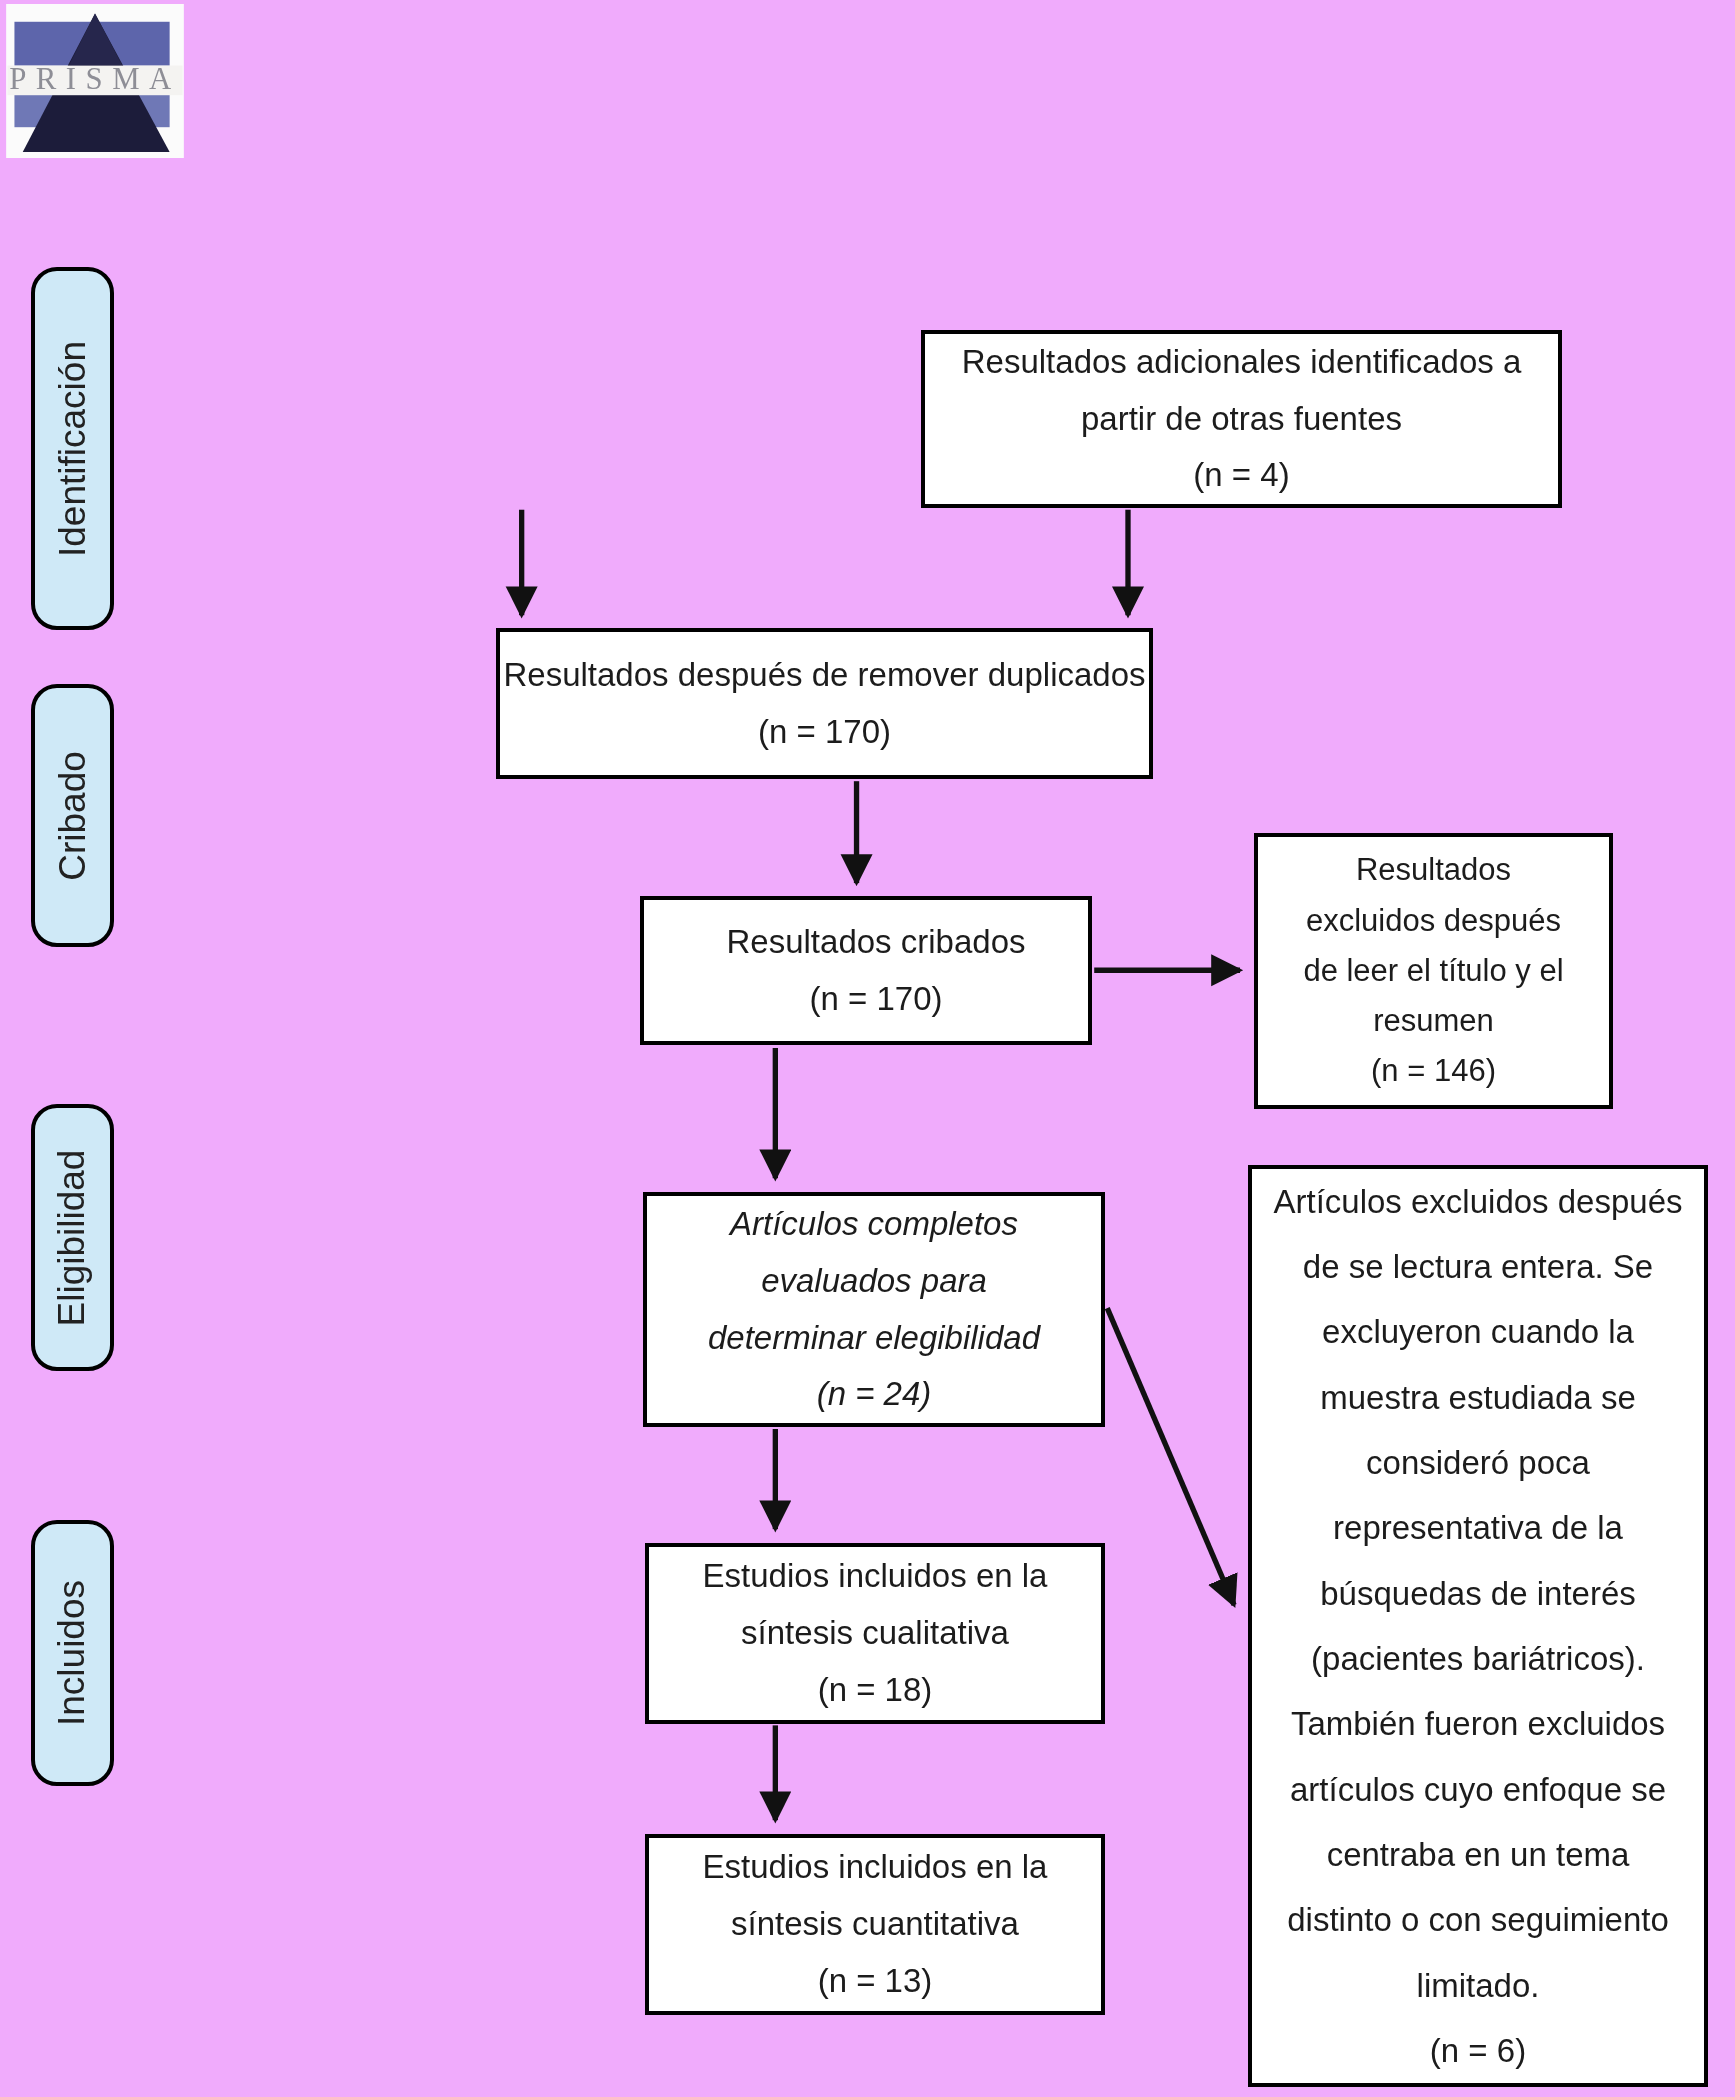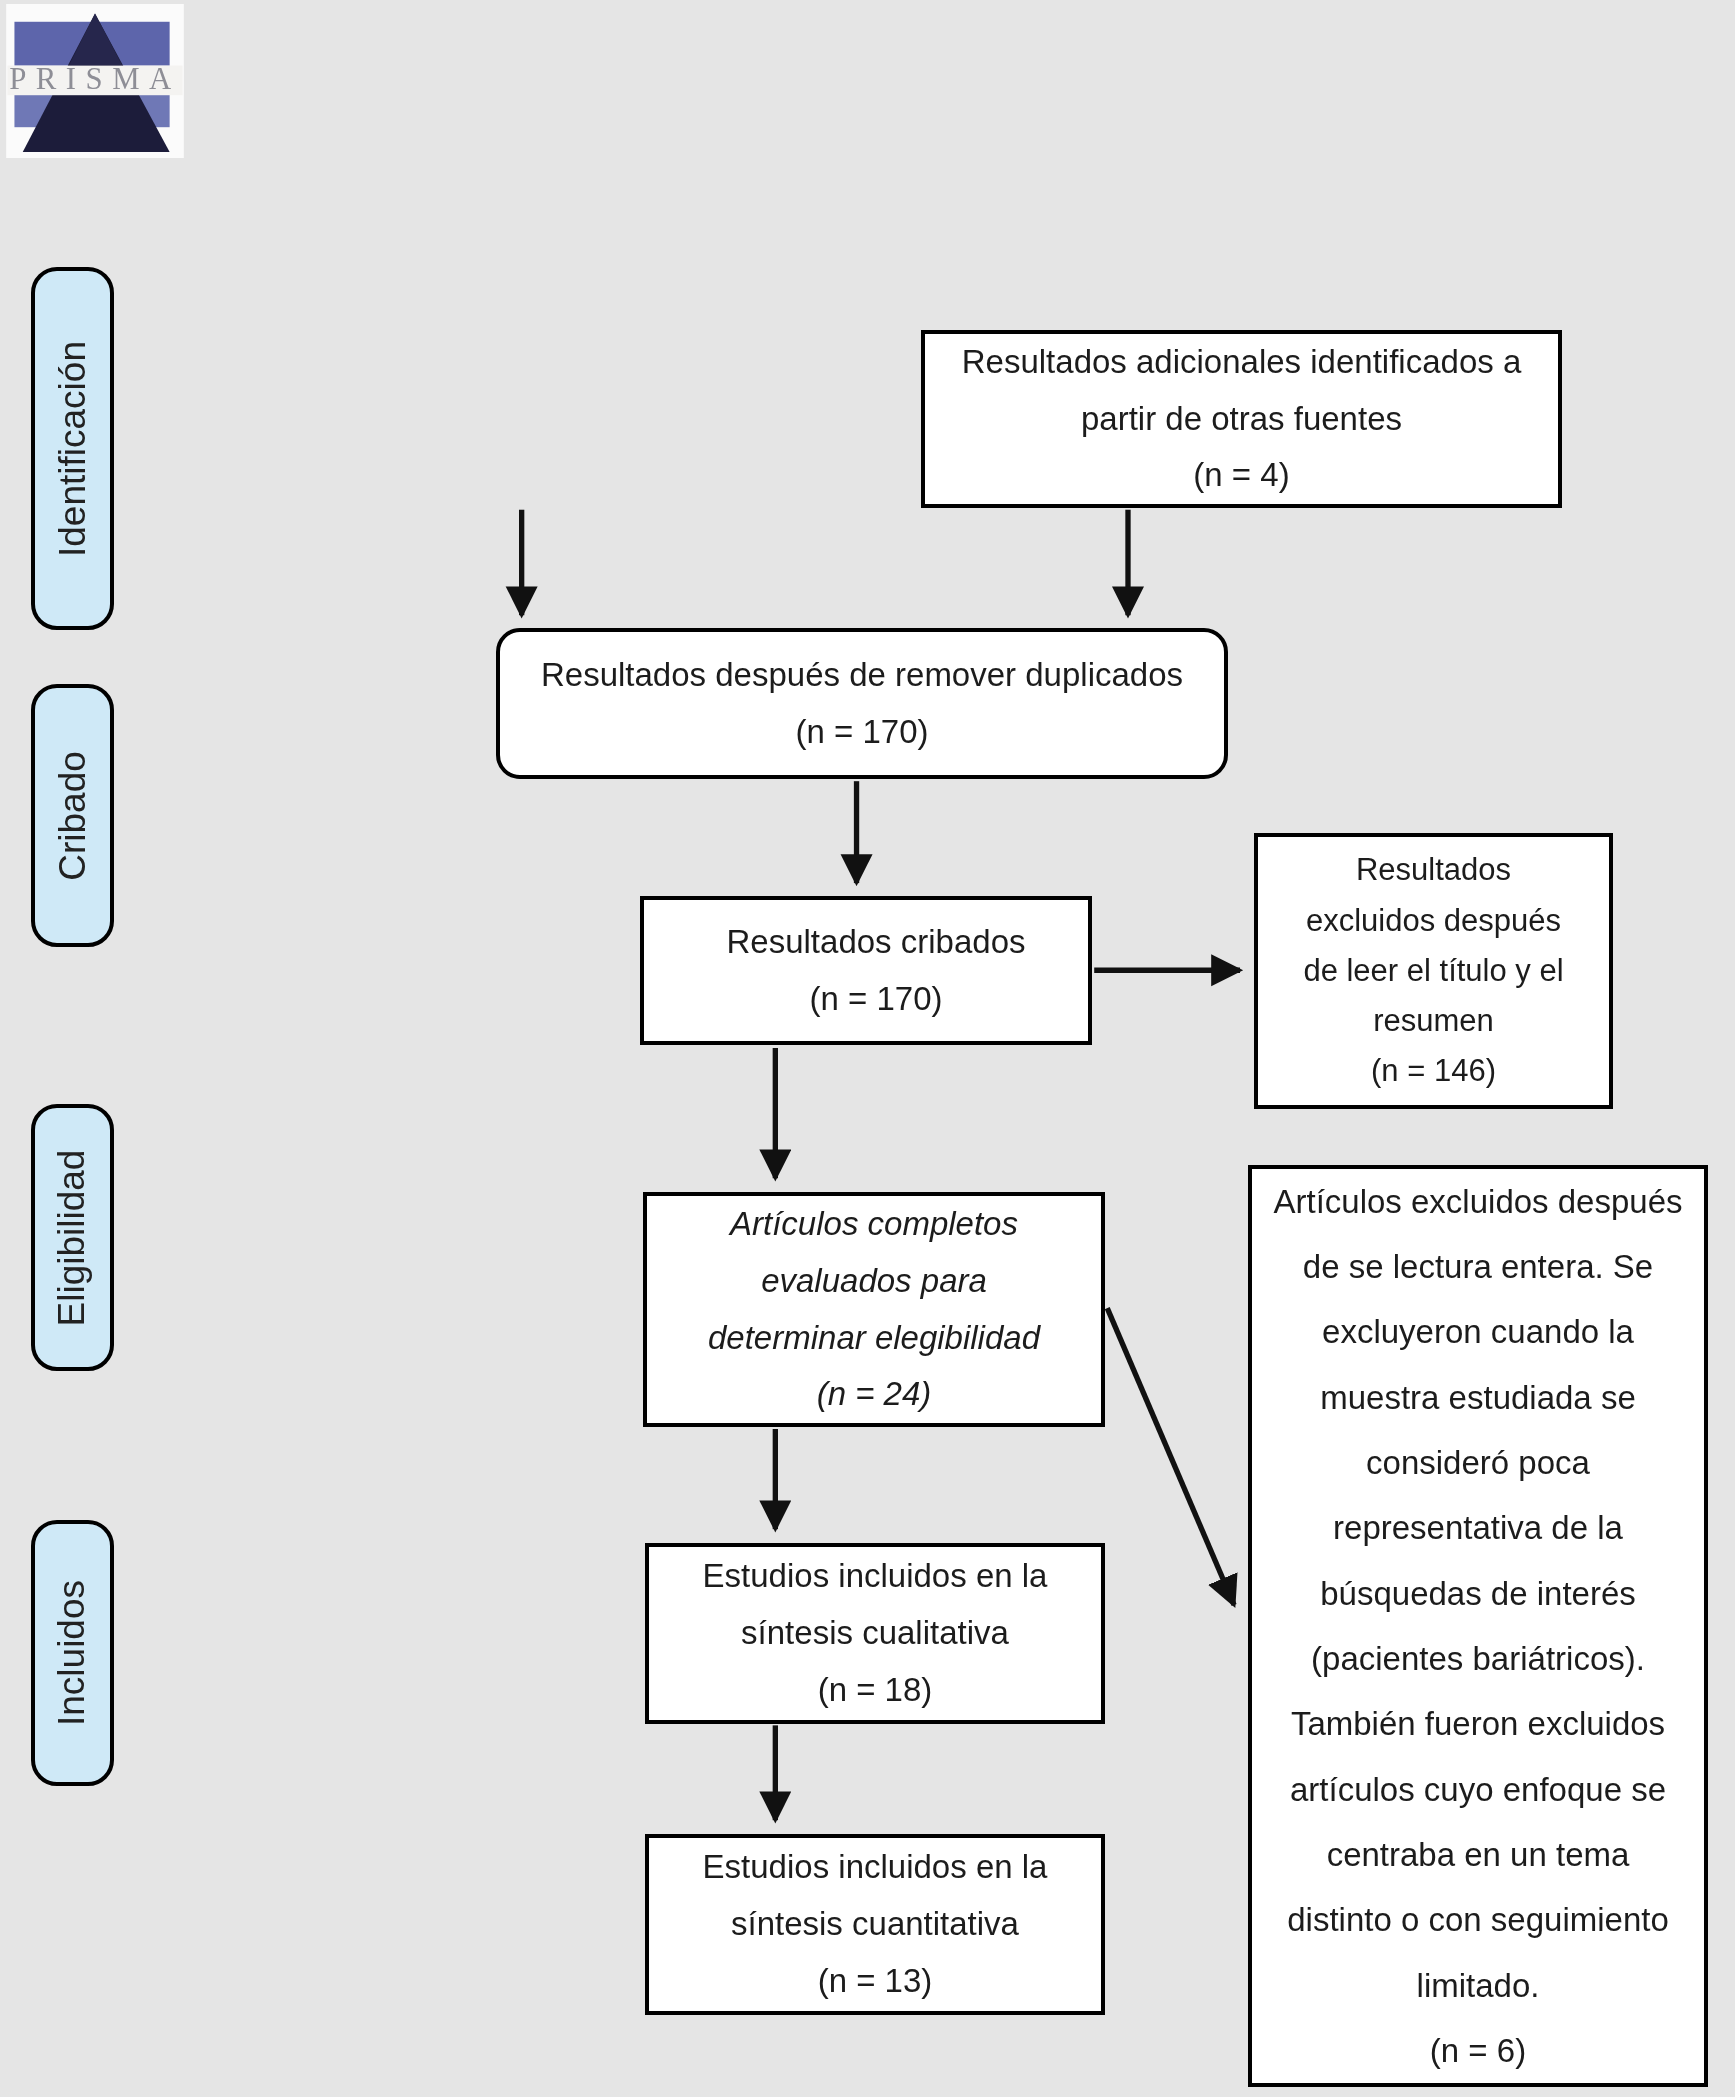--- a/index.html
+++ b/index.html
@@ -1,19 +1,19 @@
 <!DOCTYPE html>
 <html style="font-size:9.5px"><head>
 <meta charset="utf-8">
 <style>
   html,body{margin:0;padding:0;background:#ffffff;}
   .page{
     position:relative;
     width:1735px;height:2097px;
-    background:#e5e5e5;
+    background:#f0abfc;
     font-family:"Liberation Sans", sans-serif;
     color:#1c1c1c;
     overflow:hidden;
   }
   
   .stage{
     position:absolute;left:31px;width:83px;
     box-sizing:border-box;
     background:#cfe9f7;
     border:4.1px solid #000;
@@ -37,21 +37,21 @@
     text-align:center;
     font-size:33px;
     line-height:1.72;
   }
   .box .ln{white-space:nowrap;}
   .box-excl1{font-size:31px;line-height:1.62;text-align:center;}
   .box-excl2{line-height:1.98;}
   
   .box-pubmed   {left:234px;  top:330px;  width:628px; height:178px;}
   .box-other    {left:921px; top:330px;  width:641px; height:178px;justify-content:center;}
-  .box-dedup    {left:496px;  top:628px; width:732px; height:151px;border-radius:24px;}
+  .box-dedup    {left:496px;  top:628px; width:657px; height:151px;}
   .box-screened {left:640px; top:896px; width:452px;  height:149px;padding-left:20px;}
   .box-excl1    {left:1254px; top:833px; width:359px;  height:276px;}
   .box-fulltext {left:643px; top:1192px; width:462px;  height:235px;font-style:italic;}
   .box-excl2    {left:1248px; top:1165px; width:460px;  height:922px;}
   .box-qual     {left:645px; top:1543px; width:460px;  height:181px;}
   .box-quant    {left:645px; top:1834px; width:460px;  height:181px;}
   .arrows{position:absolute;left:0;top:0;width:1735px;height:2097px;pointer-events:none;}
   .logo{position:absolute;left:6px;top:3.6px;}
 </style>
 </head>

